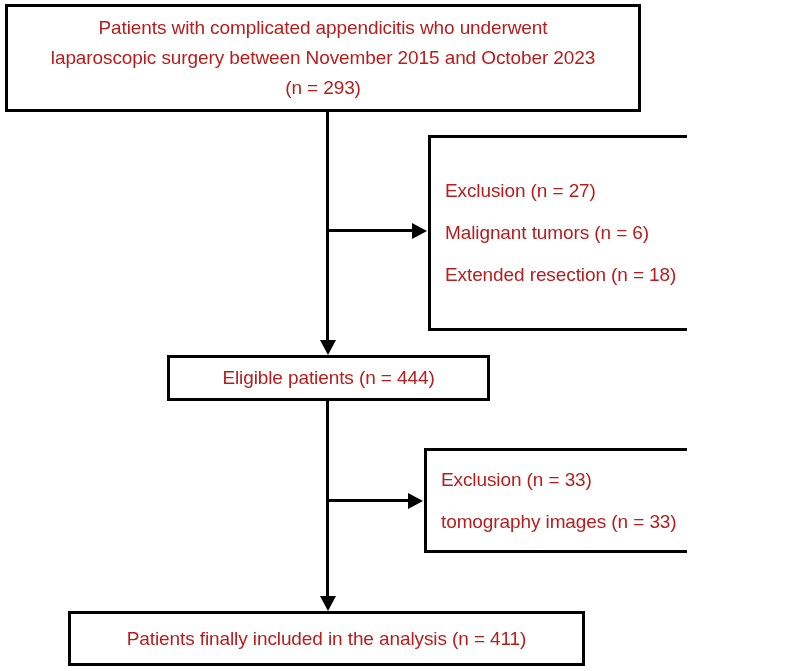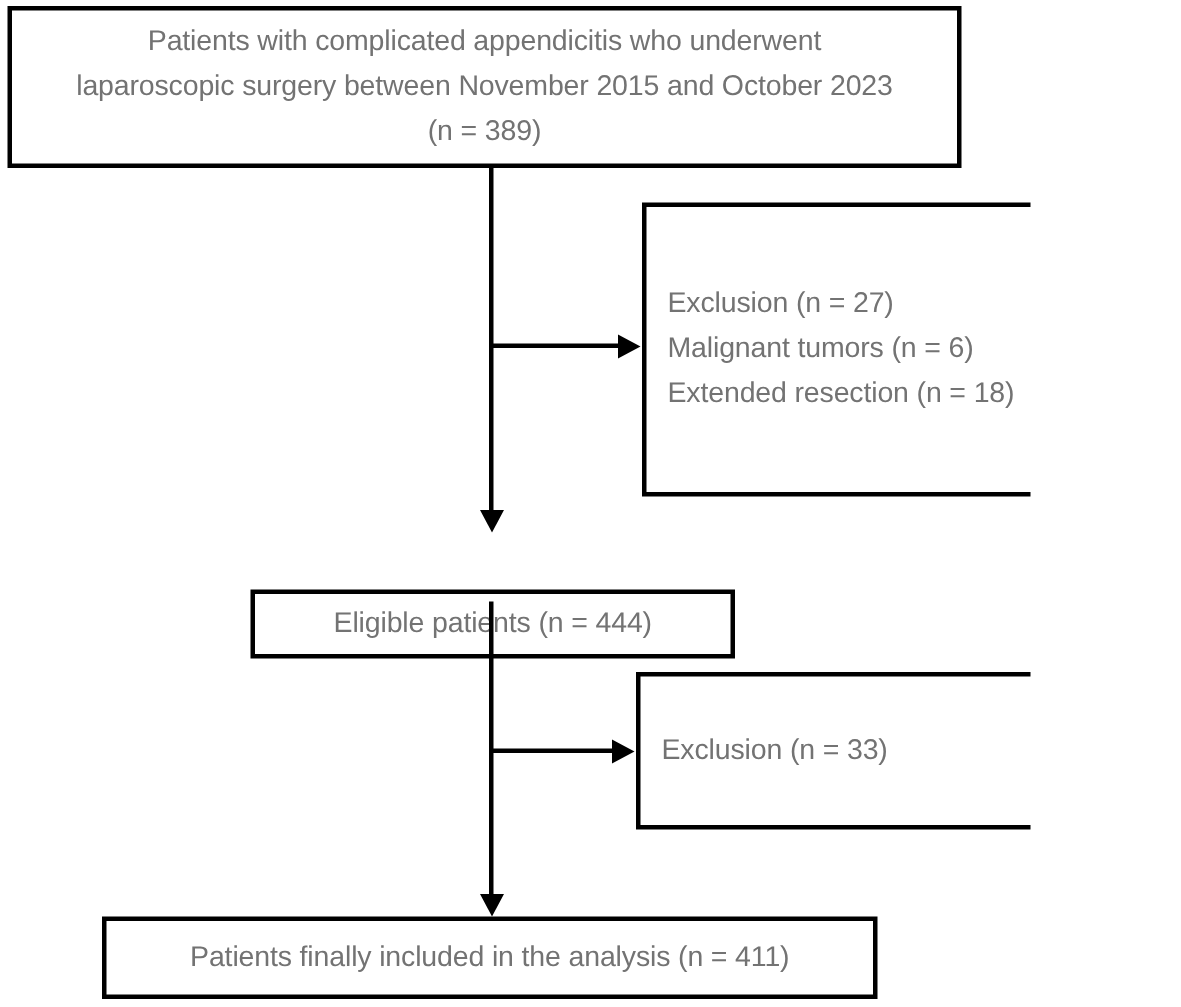--- a/index.html
+++ b/index.html
@@ -7,39 +7,40 @@
     margin: 0;
     padding: 0;
     background: #ffffff;
   }
   #canvas {
     position: relative;
     width: 687px;
     height: 671px;
     background: #ffffff;
     font-family: "Liberation Sans", sans-serif;
-    color: #737373;
+    color: #b91c1c;
     overflow: hidden;
   }
   .box {
     position: absolute;
     box-sizing: border-box;
     border: 3px solid #000000;
     background: #ffffff;
     display: flex;
     flex-direction: column;
     justify-content: center;
   }
   .box-center {
     align-items: center;
     text-align: center;
   }
   .box-left {
     align-items: flex-start;
     text-align: left;
+    gap: 12px;
   }
   .tline {
     font-size: 19px;
     line-height: 30px;
     white-space: nowrap;
     letter-spacing: -0.1px;
   }
   .tline-indent {
     padding-left: 20px;
     text-align: right;
@@ -76,35 +77,36 @@
   }
 </style>
 </head>
 <body>
 
 <div id="canvas">
 
   <div class="box box-center" style="left:5px; top:4px; width:636px; height:108px;">
     <div class="tline">Patients with complicated appendicitis who underwent</div>
     <div class="tline">laparoscopic surgery between November 2015 and October 2023</div>
-    <div class="tline">(n = 389)</div>
+    <div class="tline">(n = 293)</div>
   </div>
 
   <div class="box box-left" style="left:428px; top:135px; width:351px; height:196px;">
     <div class="tline pad-left">Exclusion (n = 27)</div>
     <div class="tline pad-left tline-indent">Malignant tumors (n = 6)</div>
     <div class="tline pad-left tline-indent">Extended resection (n = 18)</div>
   </div>
 
-  <div class="box box-center" style="left:167px; top:355px; width:323px; height:46px;margin-top:38px;">
+  <div class="box box-center" style="left:167px; top:355px; width:323px; height:46px;">
     <div class="tline">Eligible patients (n = 444)</div>
   </div>
 
   <div class="box box-left" style="left:424px; top:448px; width:359px; height:105px;">
     <div class="tline pad-left">Exclusion (n = 33)</div>
+    <div class="tline pad-left">tomography images (n = 33)</div>
   </div>
 
   <div class="box box-center" style="left:68px; top:611px; width:517px; height:55px;">
     <div class="tline">Patients finally included in the analysis (n = 411)</div>
   </div>
 
   <div class="vline" style="left:326px; top:112px; height:229px;"></div>
   <div class="arrow-down" style="left:319.5px; top:340px;"></div>
 
   <div class="hline" style="left:326px; top:229px; width:88px;"></div>

